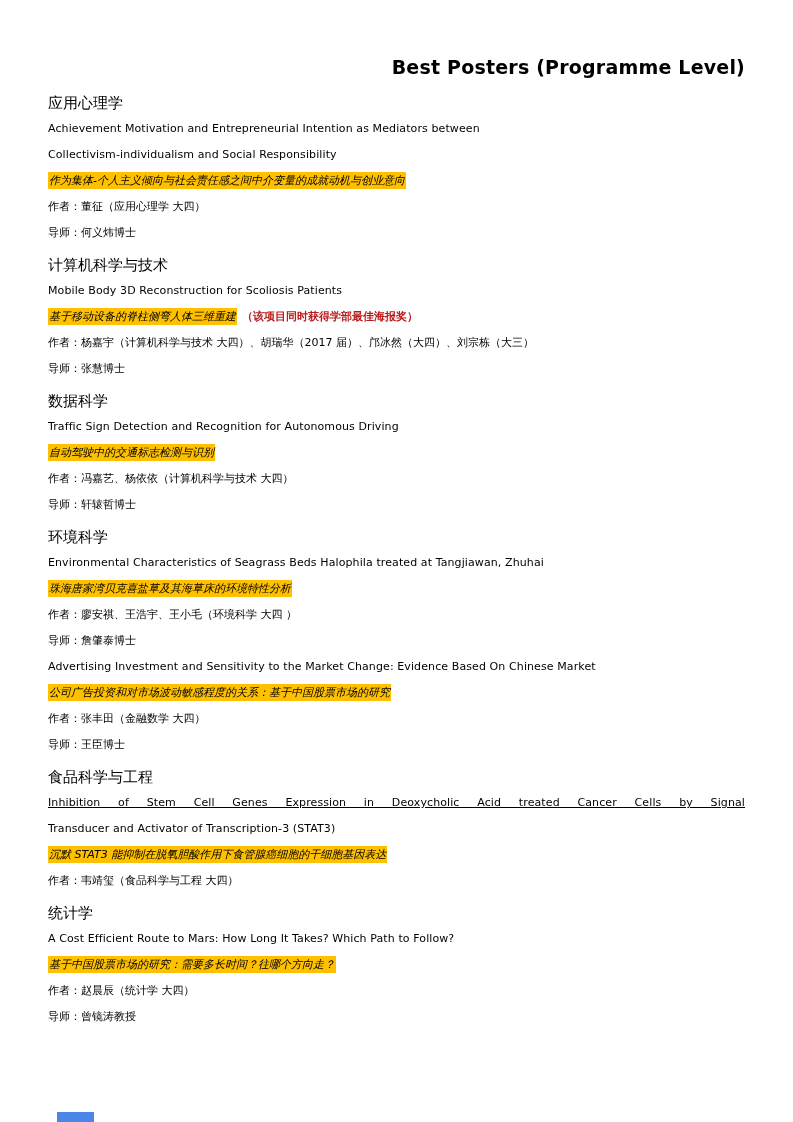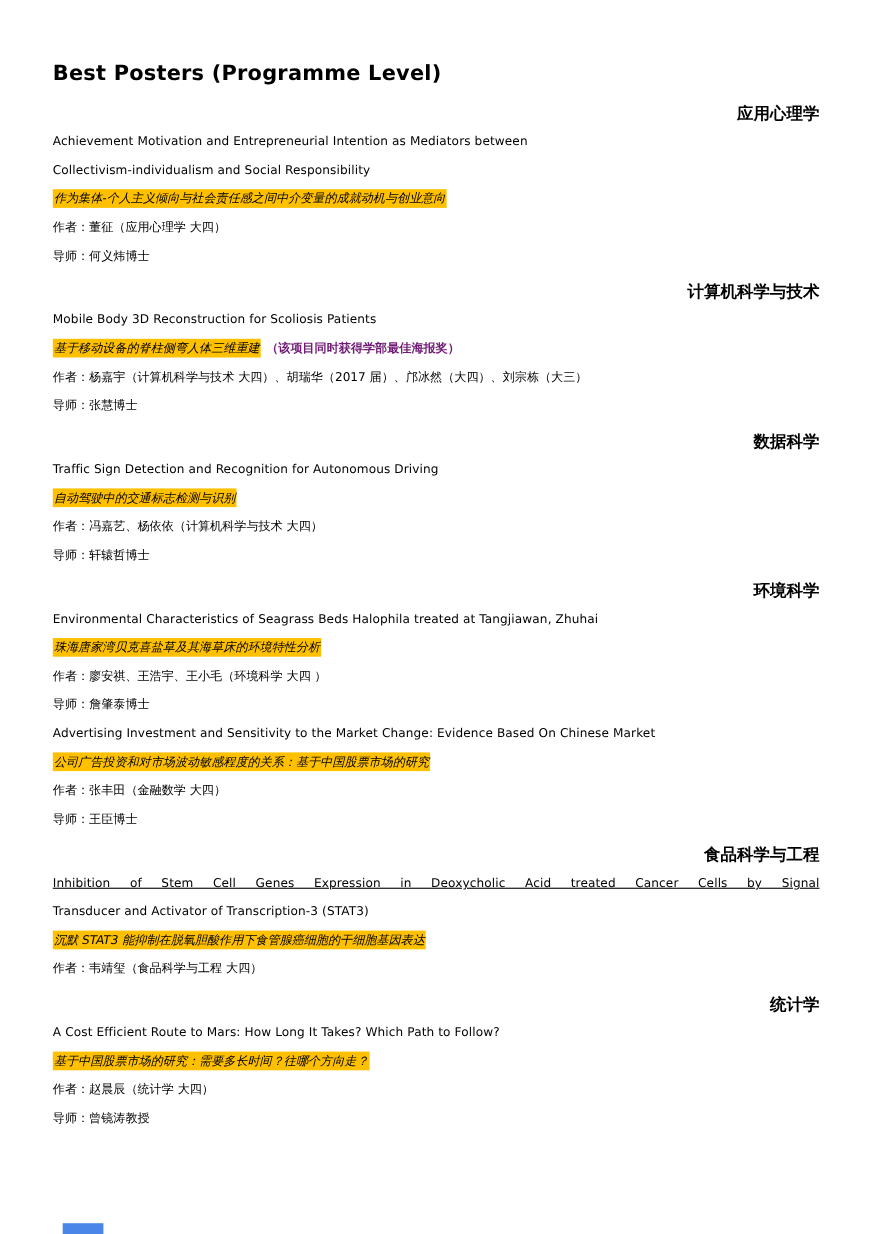--- a/index.html
+++ b/index.html
@@ -13,53 +13,52 @@
     overflow: hidden;
   }
   .page {
     padding: 54px 48px 0 48px;
     box-sizing: border-box;
     width: 793px;
   }
   .doc-title {
     font-size: 19px;
     font-weight: bold;
-    text-align: left;
+    text-align: right;
     line-height: 26px;
     margin: 0 0 10px 0;
     letter-spacing: 0.2px;
   }
   .section { margin: 0; }
   .prog-heading {
     font-size: 15px;
-    font-weight: bold;
+    font-weight: normal;
     line-height: 26px;
     margin: 6px 0 0 0;
     white-space: nowrap;
-    text-align: right;
   }
   .line {
     font-size: 11px;
     line-height: 26px;
     white-space: nowrap;
   }
   .en-line { letter-spacing: 0.1px; }
   .en-justify {
     white-space: normal;
     text-align: justify;
     text-align-last: justify;
     text-decoration: underline;
   }
   .hl {
     background: #FFC000;
     padding: 2px 1px;
     font-style: italic;
   }
   .award {
-    color: #701a75;
+    color: #b91c1c;
     font-weight: bold;
     margin-left: 5px;
   }
   .page-marker {
     position: absolute;
     left: 57px;
     top: 1112px;
     width: 37px;
     height: 10px;
     background: #4a86e8;

